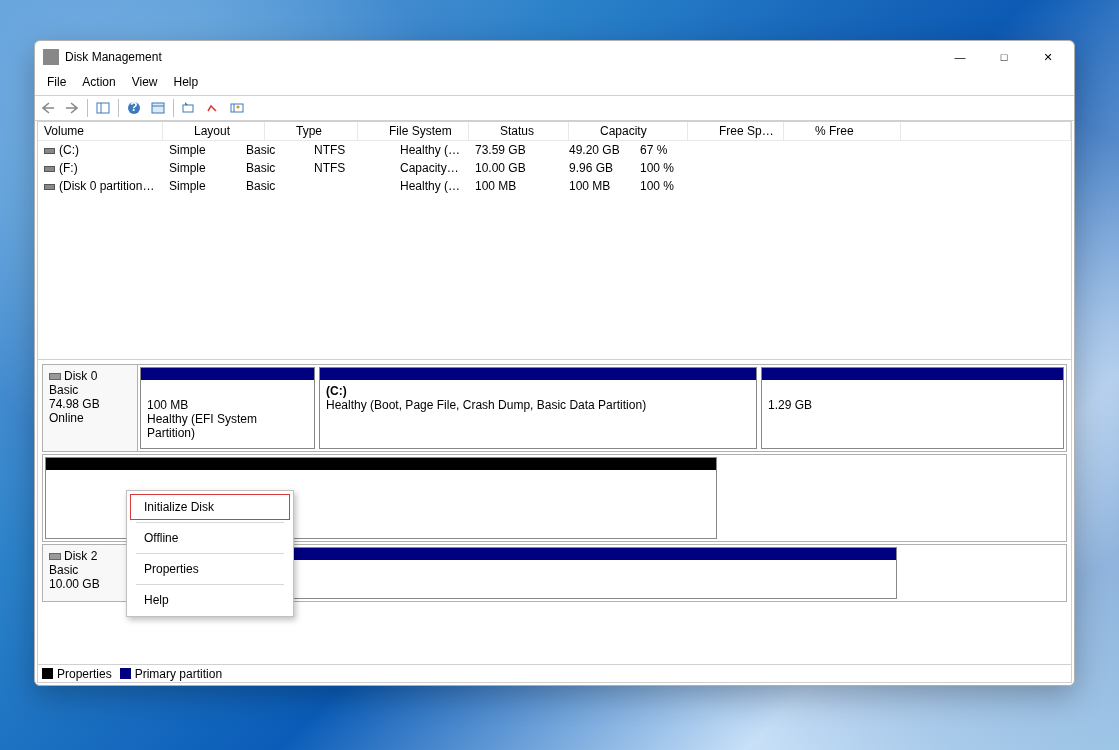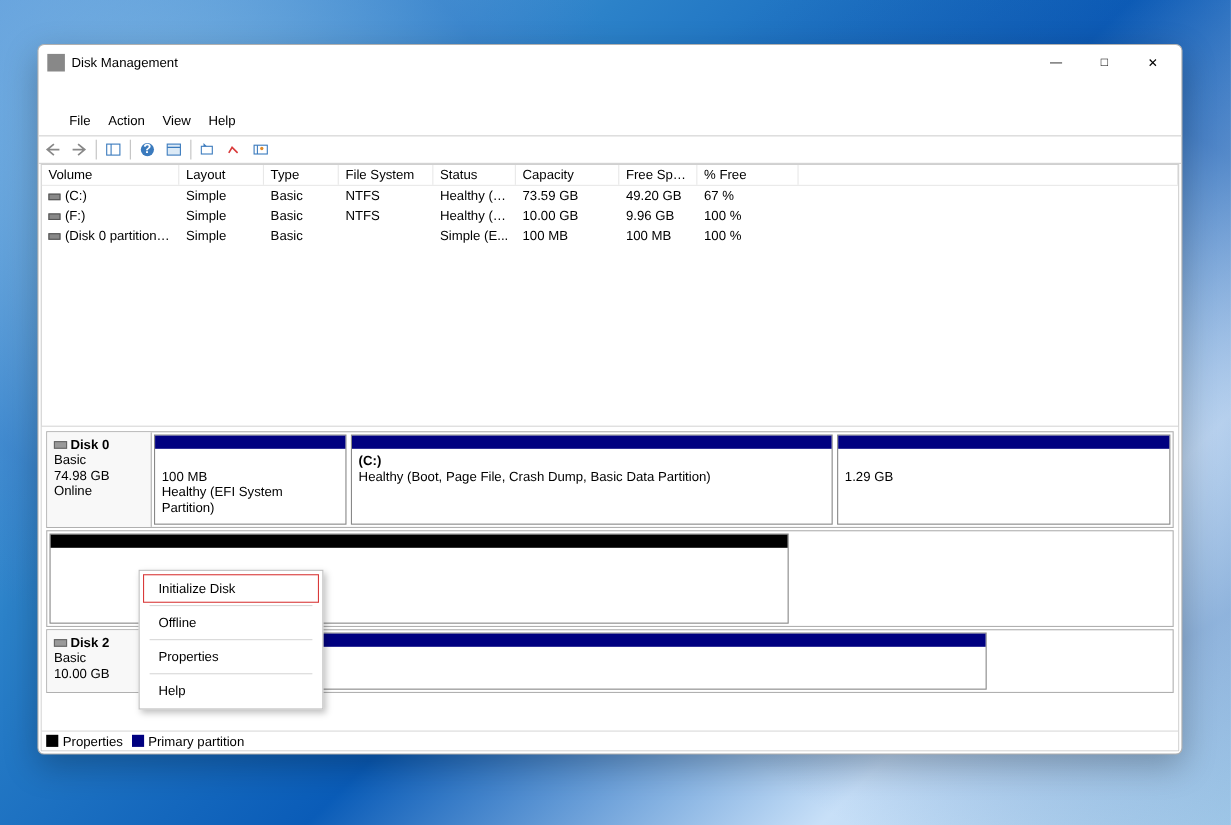--- a/index.html
+++ b/index.html
@@ -11,43 +11,43 @@
     position: absolute; top: 40px; left: 34px; width: 1041px; height: 646px;
     background: #fff; border: 1px solid #b0b0b0; border-radius: 6px;
     box-shadow: 0 10px 30px rgba(0,0,0,0.25);
     display: flex; flex-direction: column; z-index: 10;
   }
   .titlebar { display: flex; align-items: center; height: 32px; padding: 0 4px 0 8px; }
   .titlebar .app-icon { width: 16px; height: 16px; margin-right: 6px; background: #888; display: inline-block; }
   .titlebar .title { flex: 1; font-size: 12px; }
   .win-btn { width: 44px; height: 30px; display: flex; align-items: center; justify-content: center; font-family: "Segoe UI Symbol", sans-serif; font-size: 11px; }
 
-  .menubar { display: flex; height: 22px; padding: 0 20px; margin-top: 28px; }
+  .menubar { display: flex; height: 22px; padding: 0 4px; }
   .menu-item { padding: 2px 8px; font-size: 12px; }
 
   .toolbar { display: flex; align-items: center; height: 26px; border-top: 1px solid #d0d0d0; border-bottom: 1px solid #d0d0d0; padding: 0 2px; gap: 2px; }
   .tb-btn { width: 22px; height: 22px; display: flex; align-items: center; justify-content: center; }
   .tb-sep { width: 1px; height: 18px; background: #c0c0c0; margin: 0 2px; }
 
   .content { flex: 1; display: flex; flex-direction: column; border: 1px solid #d0d0d0; margin: 0 2px 2px 2px; }
 
   .volume-list { flex: 0 0 238px; overflow: auto; border-bottom: 1px solid #d0d0d0; }
-  .vl-header { display: flex; background: #fff; border-bottom: 1px solid #e8e8e8; position: sticky; top: 0; }
+  .vl-header { display: flex; background: #fff; border-bottom: 1px solid #e8e8e8; position: sticky; top: 0; gap: 25px; }
   .vl-header .col, .vl-row .col { padding: 2px 6px; border-right: 1px solid #e8e8e8; overflow: hidden; white-space: nowrap; text-overflow: ellipsis; text-align: left; }
   .vl-header .col { font-weight: normal; }
   .vl-row { display: flex; }
   .vl-row .col { border-right: 1px solid transparent; }
   .c0 { width: 125px; } .c1 { width: 77px; } .c2 { width: 68px; } .c3 { width: 86px; }
   .c4 { width: 75px; } .c5 { width: 94px; } .c6 { width: 71px; } .c7 { width: 92px; flex: 0 0 92px; } .c8 { flex: 1; }
   .disk-glyph { display: inline-block; width: 11px; height: 6px; background: #888; border: 1px solid #555; margin-right: 4px; vertical-align: middle; }
 
   .disk-pane { flex: 1; overflow: auto; padding: 2px; background: #fff; position: relative; }
   .disk-row { display: flex; border: 1px solid #b0b0b0; margin: 2px; min-height: 88px; background: #fff; }
   .disk-info { width: 95px; padding: 4px 6px; border-right: 1px solid #b0b0b0; background: #f8f8f8; }
-  .disk-info .dname { font-weight: bold; }
+  .disk-info .dname { font-weight: normal; }
   .disk-info .dicon-basic { display: inline-block; width: 12px; height: 7px; background: #999; border: 1px solid #666; margin-right: 3px; vertical-align: middle; }
   .disk-info .dicon-unknown { display: inline-block; width: 12px; height: 12px; border-radius: 50%; background: #d93a3a; margin-right: 3px; vertical-align: middle; position: relative; }
   .disk-info .dicon-unknown::after { content: "✖"; color: #fff; font-size: 8px; position: absolute; top: -1px; left: 2px; }
   .disk-parts { flex: 1; display: flex; }
   .part { border: 1px solid #888; margin: 2px; display: flex; flex-direction: column; }
   .part-hdr { height: 12px; }
   .part-hdr.primary { background: #000080; }
   .part-hdr.unalloc { background: #000; }
   .part-body { padding: 4px 6px; flex: 1; }
   .part-body b { font-weight: bold; }
@@ -152,31 +152,31 @@
         <div class="col c4">Healthy (B...</div>
         <div class="col c5">73.59 GB</div>
         <div class="col c6">49.20 GB</div>
         <div class="col c7">67 %</div>
       </div>
       <div class="vl-row">
         <div class="col c0"><span class="disk-glyph"></span><span>(F:)</span></div>
         <div class="col c1">Simple</div>
         <div class="col c2">Basic</div>
         <div class="col c3">NTFS</div>
-        <div class="col c4">Healthy (P...</div>
+        <div class="col c4">Capacity (P...</div>
         <div class="col c5">10.00 GB</div>
         <div class="col c6">9.96 GB</div>
         <div class="col c7">100 %</div>
       </div>
       <div class="vl-row">
         <div class="col c0"><span class="disk-glyph"></span><span>(Disk 0 partition 1)</span></div>
         <div class="col c1">Simple</div>
         <div class="col c2">Basic</div>
         <div class="col c3"></div>
-        <div class="col c4">Simple (E...</div>
+        <div class="col c4">Healthy (E...</div>
         <div class="col c5">100 MB</div>
         <div class="col c6">100 MB</div>
         <div class="col c7">100 %</div>
       </div>
     </div>
 
     <div class="disk-pane">
 
       <div class="disk-row">
         <div class="disk-info">

